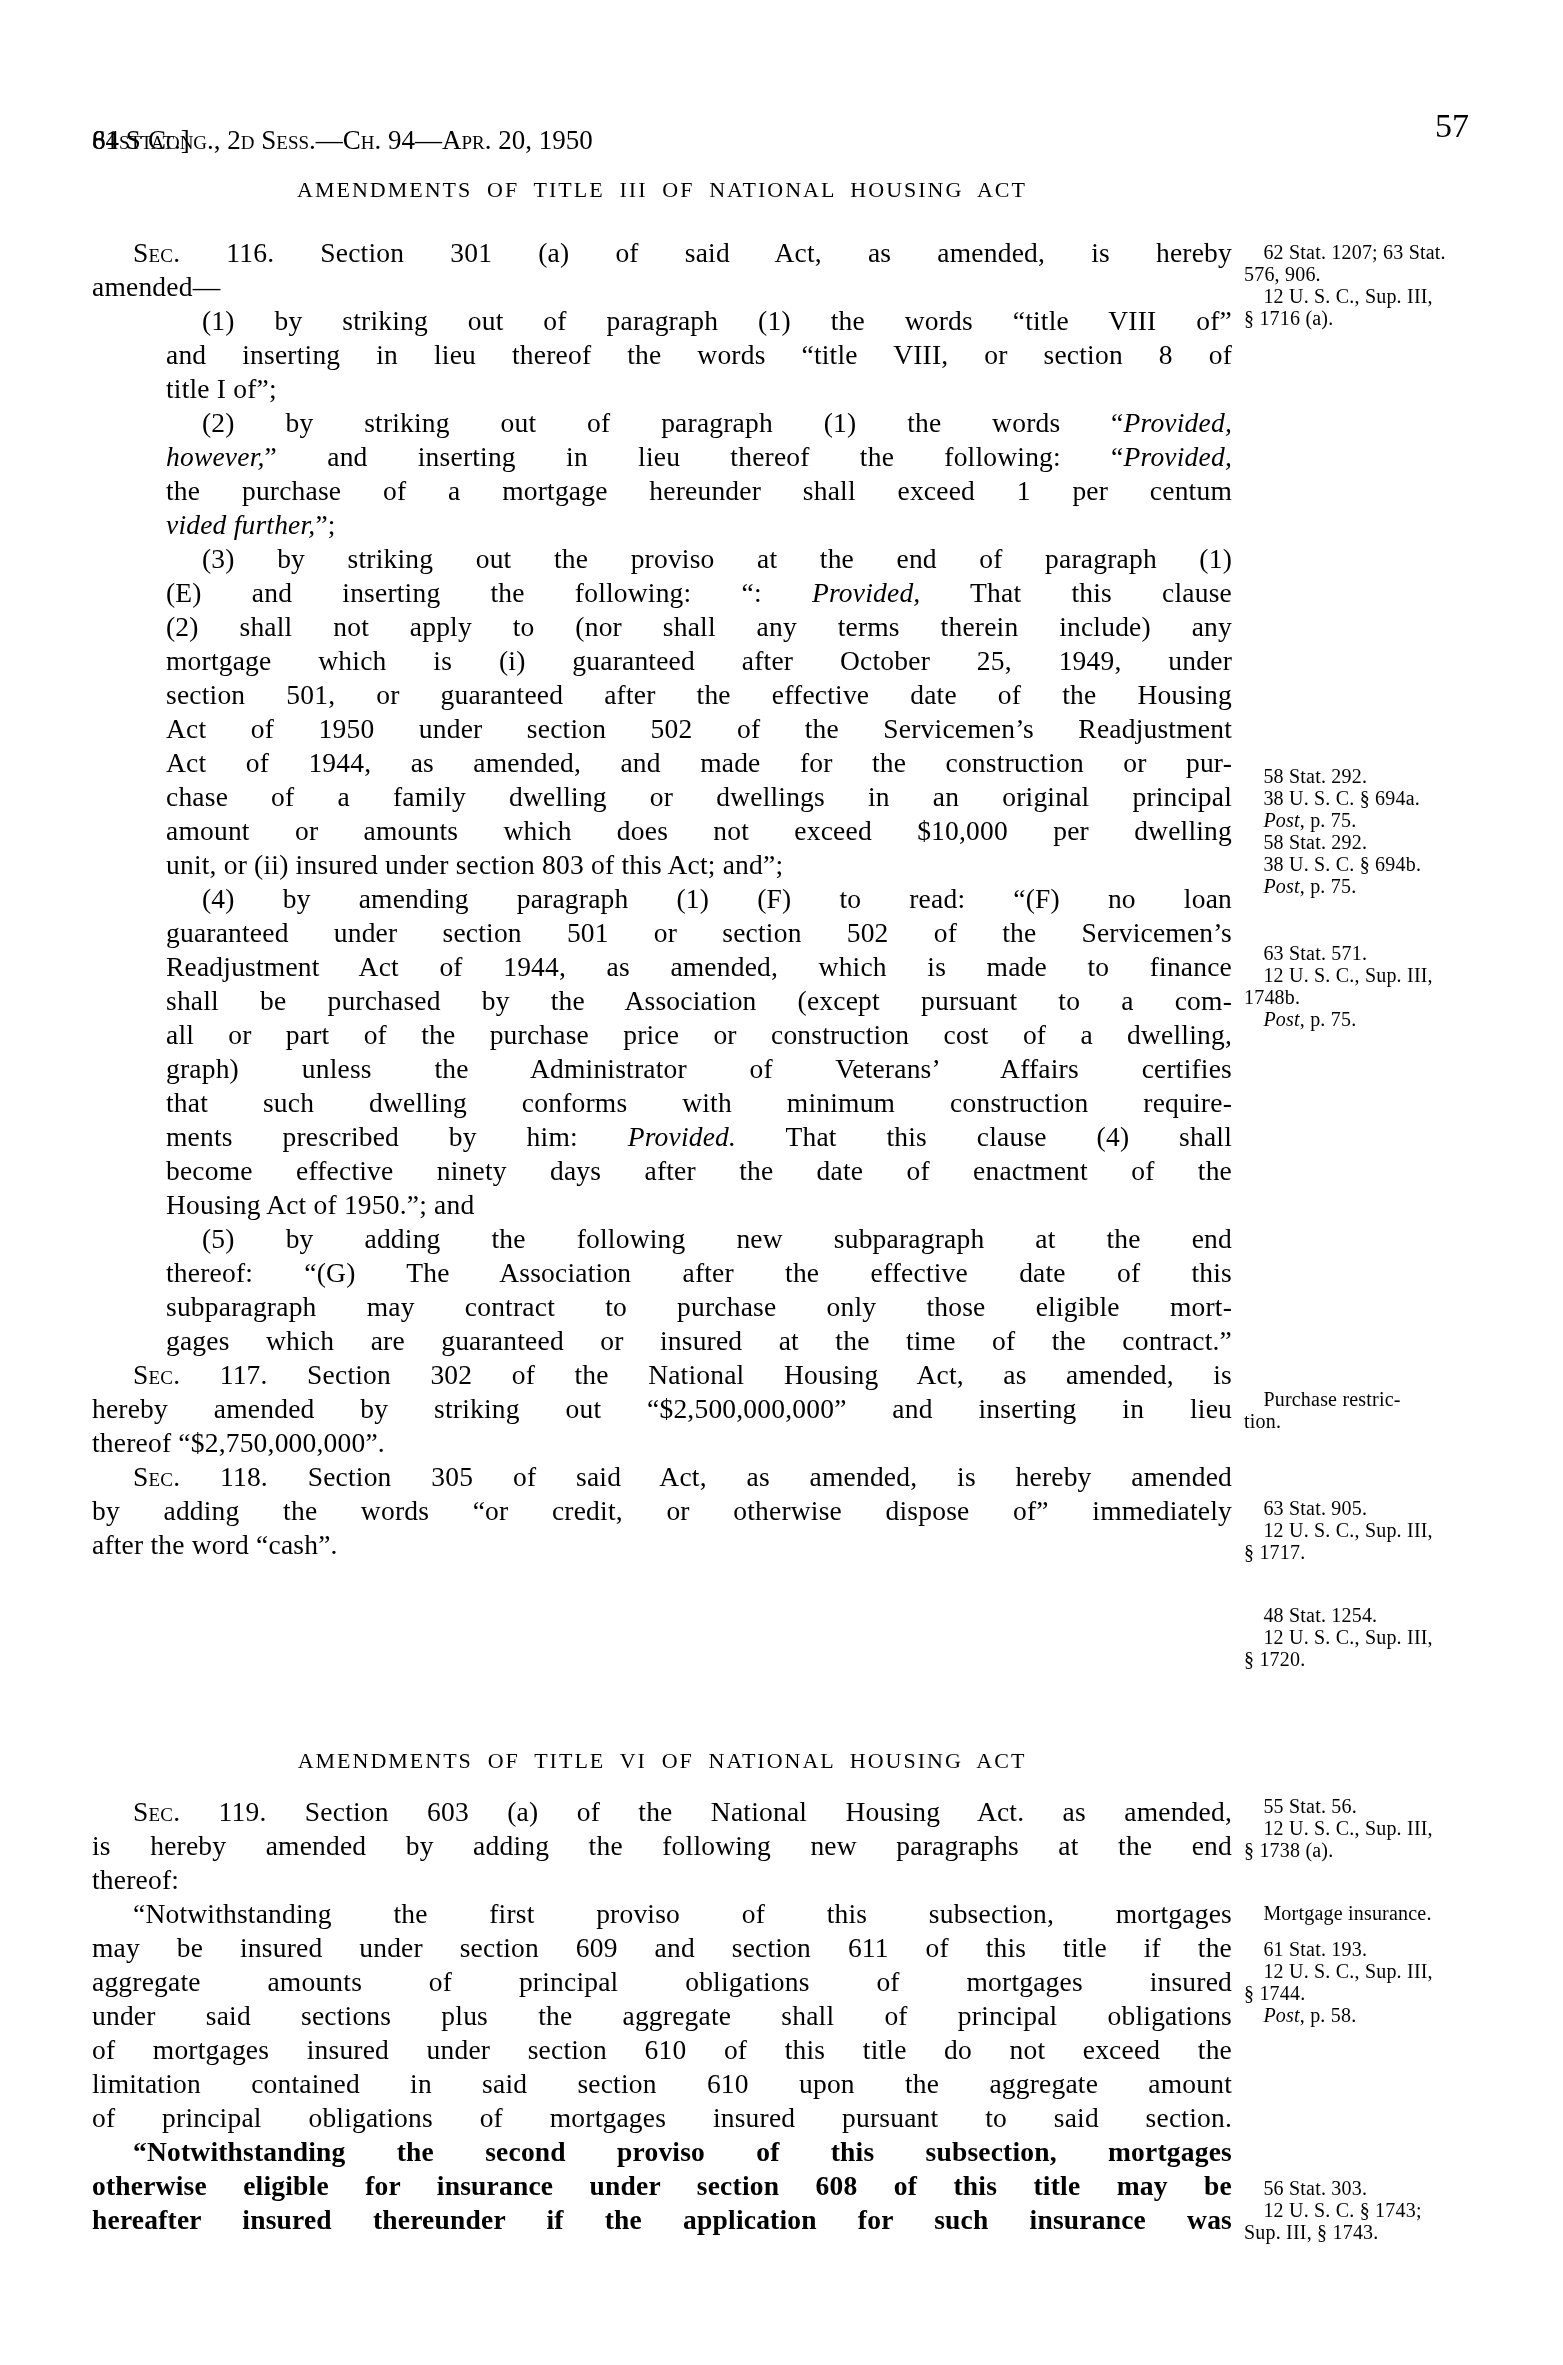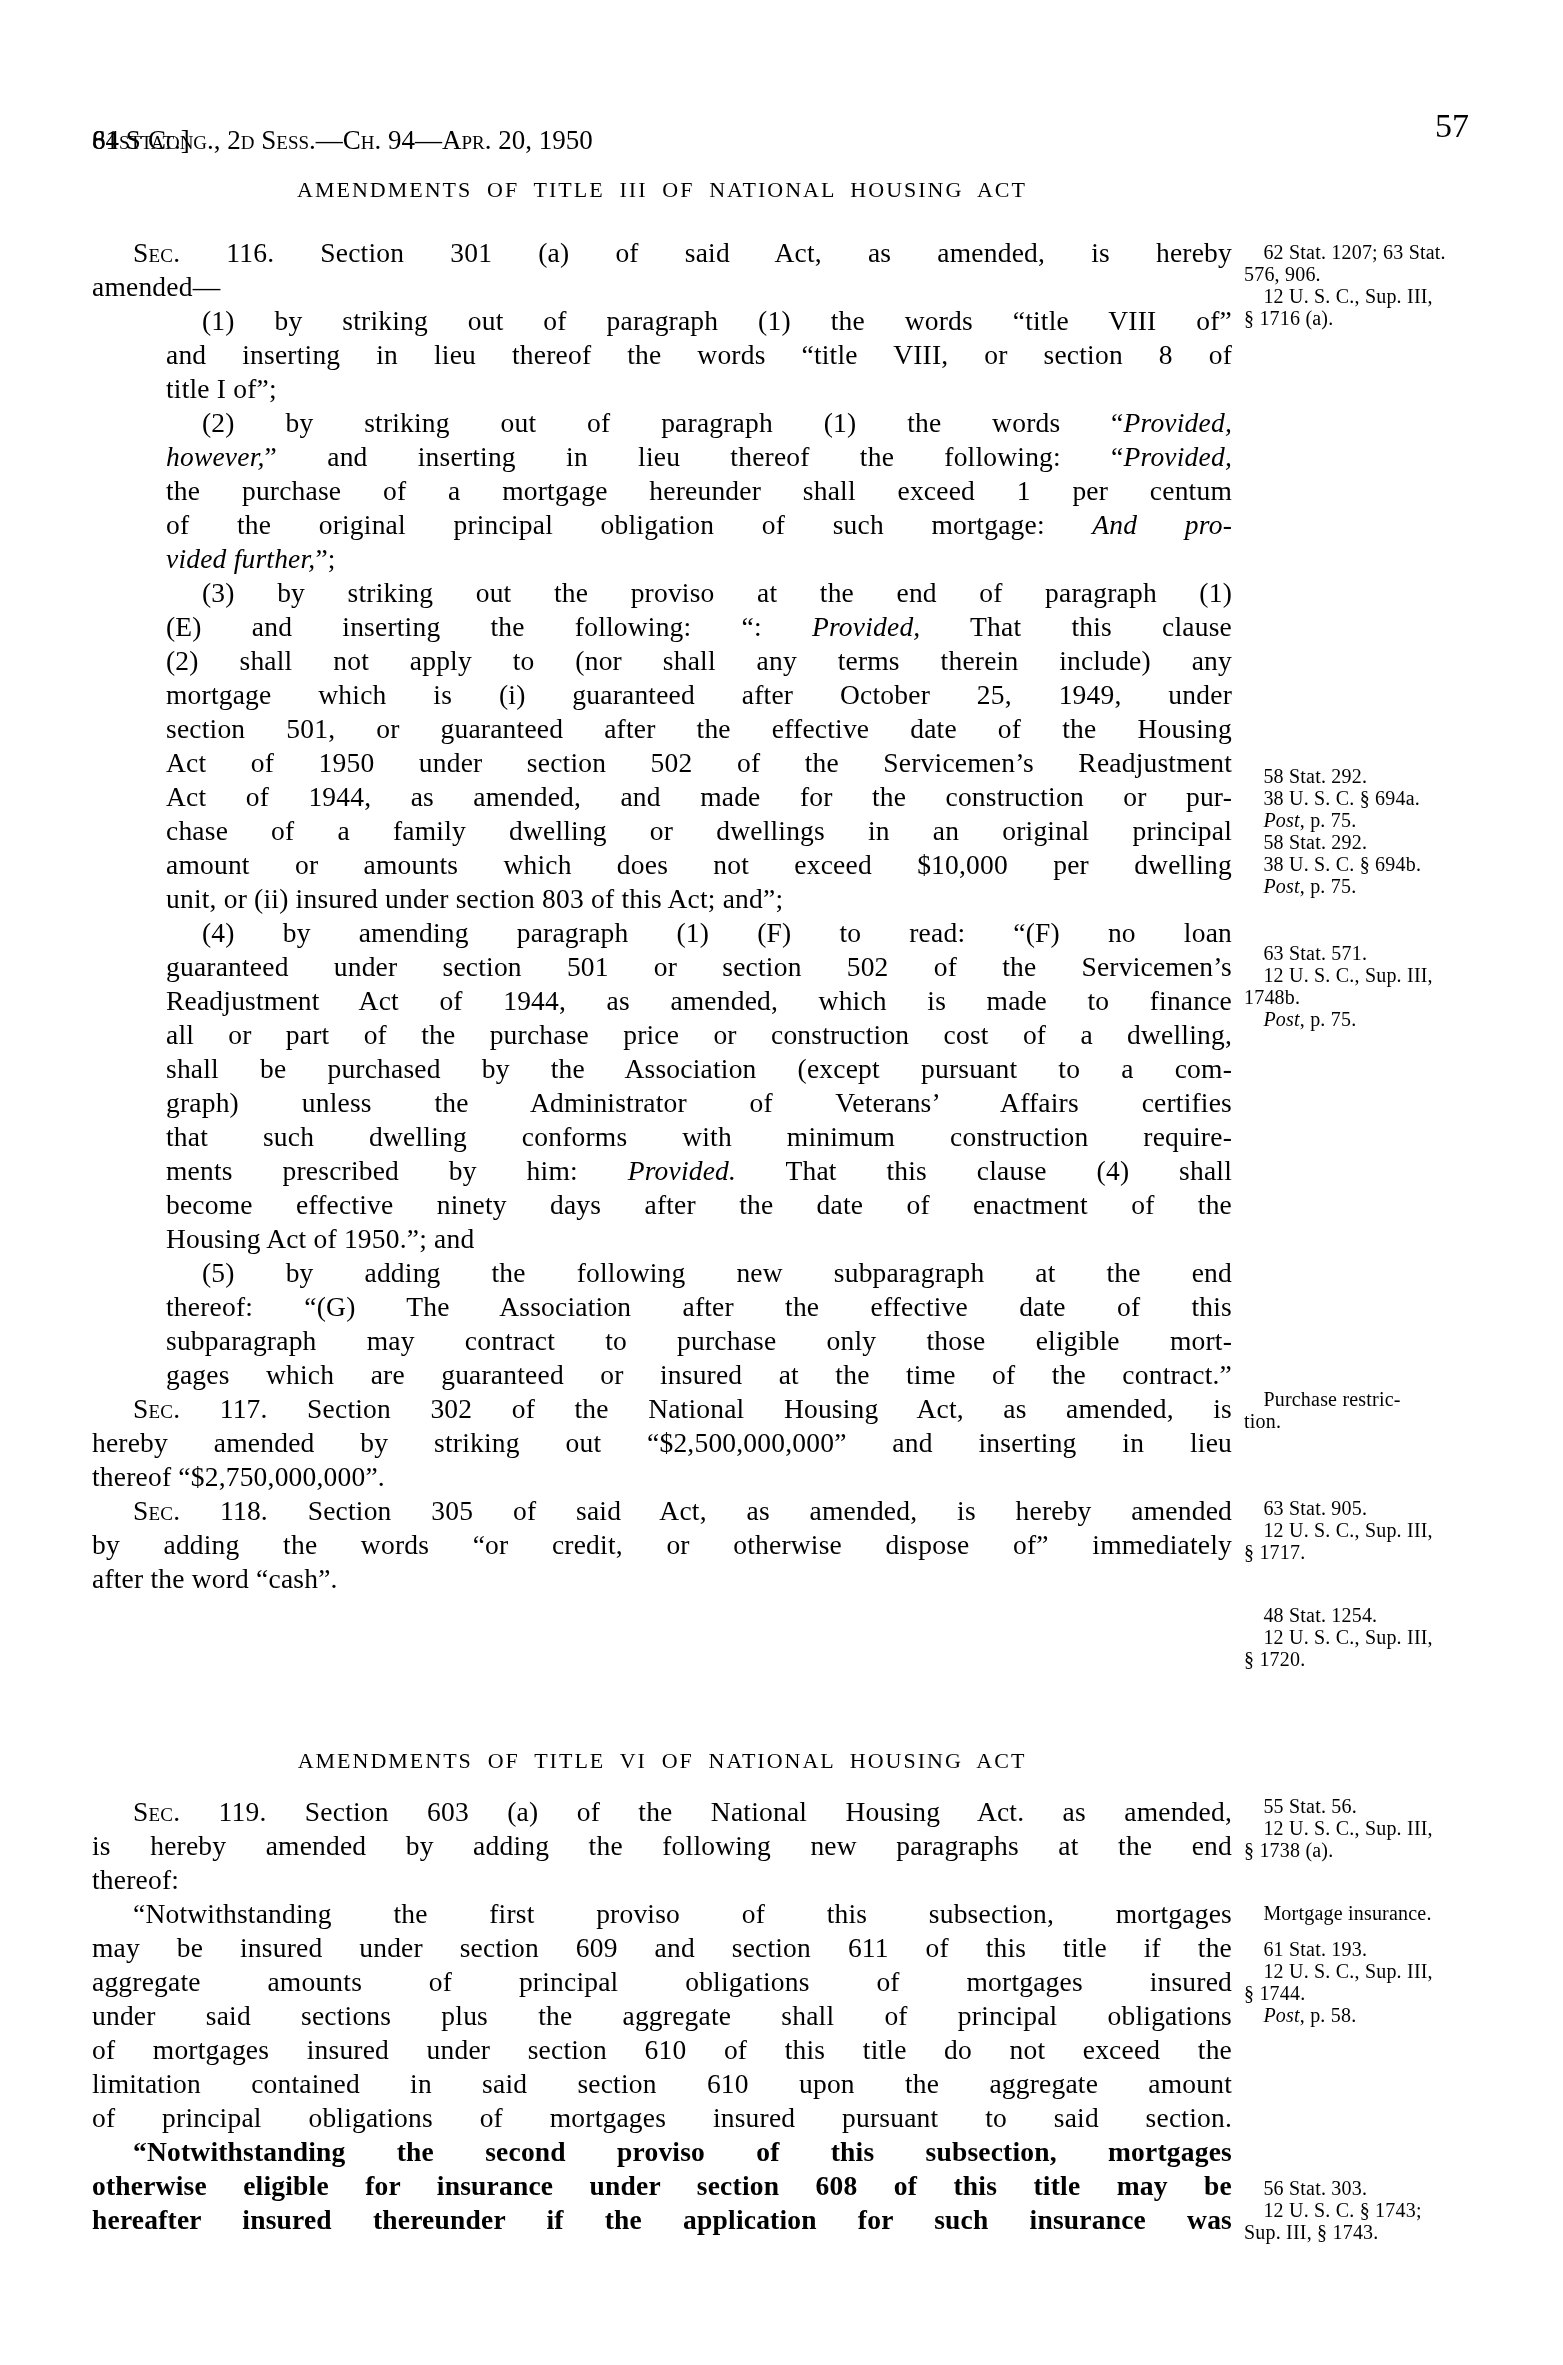--- a/index.html
+++ b/index.html
@@ -65,37 +65,36 @@
 
   <div class="body-block block-a">
       <div class="bl ind1 j"><sc>Sec.</sc> 116. Section 301 (a) of said Act, as amended, is hereby</div>
       <div class="bl ind0 l">amended—</div>
       <div class="bl ind3 j">(1) by striking out of paragraph (1) the words “title VIII of”</div>
       <div class="bl ind2 j">and inserting in lieu thereof the words “title VIII, or section 8 of</div>
       <div class="bl ind2 l">title I of”;</div>
       <div class="bl ind3 j">(2) by striking out of paragraph (1) the words “<i>Provided,</i></div>
       <div class="bl ind2 j"><i>however,</i>” and inserting in lieu thereof the following: “<i>Provided,</i></div>
       <div class="bl ind2 j">the purchase of a mortgage hereunder shall exceed 1 per centum</div>
-      <div class="bl ind2 j">of the original principal obligation of such mortgage: <i>And pro-</i></div>
       <div class="bl ind2 l"><i>vided further,</i>”;</div>
       <div class="bl ind3 j">(3) by striking out the proviso at the end of paragraph (1)</div>
       <div class="bl ind2 j">(E) and inserting the following: “: <i>Provided,</i> That this clause</div>
       <div class="bl ind2 j">(2) shall not apply to (nor shall any terms therein include) any</div>
       <div class="bl ind2 j">mortgage which is (i) guaranteed after October 25, 1949, under</div>
       <div class="bl ind2 j">section 501, or guaranteed after the effective date of the Housing</div>
       <div class="bl ind2 j">Act of 1950 under section 502 of the Servicemen’s Readjustment</div>
       <div class="bl ind2 j">Act of 1944, as amended, and made for the construction or pur-</div>
       <div class="bl ind2 j">chase of a family dwelling or dwellings in an original principal</div>
       <div class="bl ind2 j">amount or amounts which does not exceed $10,000 per dwelling</div>
       <div class="bl ind2 l">unit, or (ii) insured under section 803 of this Act; and”;</div>
       <div class="bl ind3 j">(4) by amending paragraph (1) (F) to read: “(F) no loan</div>
       <div class="bl ind2 j">guaranteed under section 501 or section 502 of the Servicemen’s</div>
       <div class="bl ind2 j">Readjustment Act of 1944, as amended, which is made to finance</div>
+      <div class="bl ind2 j">shall be purchased by the Association (except pursuant to a com-</div>
       <div class="bl ind2 j">all or part of the purchase price or construction cost of a dwelling,</div>
-      <div class="bl ind2 j">shall be purchased by the Association (except pursuant to a com-</div>
       <div class="bl ind2 j">graph) unless the Administrator of Veterans’ Affairs certifies</div>
       <div class="bl ind2 j">that such dwelling conforms with minimum construction require-</div>
       <div class="bl ind2 j">ments prescribed by him: <i>Provided.</i> That this clause (4) shall</div>
       <div class="bl ind2 j">become effective ninety days after the date of enactment of the</div>
       <div class="bl ind2 l">Housing Act of 1950.”; and</div>
       <div class="bl ind3 j">(5) by adding the following new subparagraph at the end</div>
       <div class="bl ind2 j">thereof: “(G) The Association after the effective date of this</div>
       <div class="bl ind2 j">subparagraph may contract to purchase only those eligible mort-</div>
       <div class="bl ind2 j">gages which are guaranteed or insured at the time of the contract.”</div>
       <div class="bl ind1 j"><sc>Sec.</sc> 117. Section 302 of the National Housing Act, as amended, is</div>

